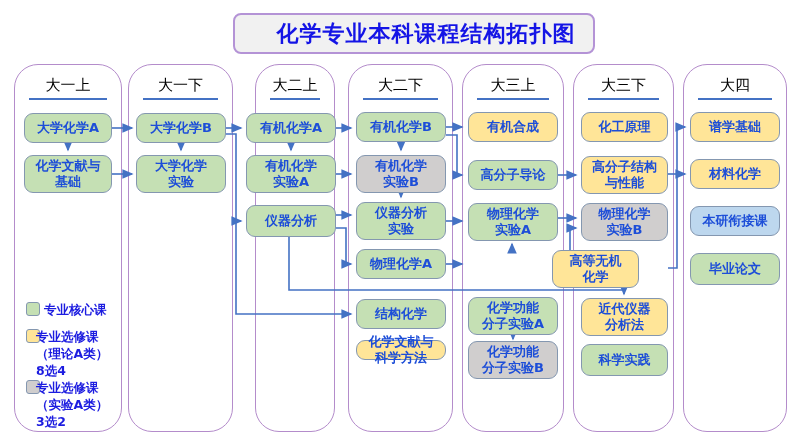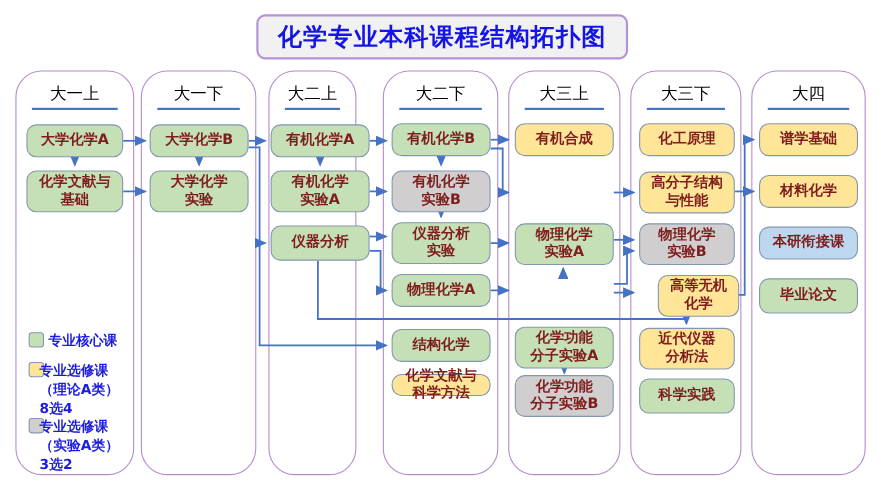--- a/index.html
+++ b/index.html
@@ -1,29 +1,29 @@
 <!DOCTYPE html>
 <html><head>
 <meta charset="utf-8">
 <style>
   html,body{margin:0;padding:0;background:#fff;}
   .stage{position:relative;width:798px;height:447px;background:#fff;overflow:hidden;
          font-family:"DejaVu Sans",sans-serif;}
   .title-box{position:absolute;left:233px;top:13px;width:334px;height:37px;
              background:#f1f1f1;border:2px solid #b493d6;border-radius:8px;
              display:flex;align-items:center;justify-content:center;
-             font-size:22px;font-weight:bold;color:#1414e6;letter-spacing:1px;}
+             font-size:22px;font-weight:bold;color:#1414e6;letter-spacing:1px;padding-left:24px;}
   .lane{position:absolute;top:64px;height:368px;background:#fff;
         border:1.5px solid #b48ccb;border-radius:24px;box-sizing:border-box;}
   .lane-header{position:absolute;top:11px;left:0;width:100%;text-align:center;
                font-size:15px;color:#000;}
   .lane-underline{position:absolute;top:33px;left:14px;right:14px;height:2px;background:#4472c4;}
   .course{position:absolute;border:1.6px solid #8497b0;border-radius:9px;box-sizing:border-box;
           display:flex;align-items:center;justify-content:center;text-align:center;
-          font-weight:bold;color:#7f1d1d;font-size:13px;line-height:16px;white-space:pre-line;}
+          font-weight:bold;color:#1d4ed8;font-size:13px;line-height:16px;white-space:pre-line;}
   .core{background:#c5e0b4;}
   .theory{background:#ffe598;text-align:center;}
   .lab{background:#d0cece;}
   .bridge{background:#bdd7ee;}
   .legend-swatch{position:absolute;width:14px;height:14px;border:1.5px solid #8497b0;
                  border-radius:3px;box-sizing:border-box;}
   .legend-label{position:absolute;font-weight:bold;color:#1c1ce0;font-size:12.5px;
                 line-height:17px;white-space:pre-line;}
   .legend-label.multi{width:88px;text-align:left;}
   svg.flows{position:absolute;left:0;top:0;pointer-events:none;}
@@ -36,21 +36,21 @@
   <div class="title-box">化学专业本科课程结构拓扑图</div>
 
   <div class="lane" style="left:14px;width:108px">
     <div class="lane-header">大一上</div>
     <div class="lane-underline"></div>
   </div>
   <div class="lane" style="left:128px;width:105px">
     <div class="lane-header">大一下</div>
     <div class="lane-underline"></div>
   </div>
-  <div class="lane" style="left:244px;width:80px">
+  <div class="lane" style="left:255px;width:80px">
     <div class="lane-header">大二上</div>
     <div class="lane-underline"></div>
   </div>
   <div class="lane" style="left:348px;width:105px">
     <div class="lane-header">大二下</div>
     <div class="lane-underline"></div>
   </div>
   <div class="lane" style="left:462px;width:102px">
     <div class="lane-header">大三上</div>
     <div class="lane-underline"></div>
@@ -118,33 +118,34 @@
   <div class="course lab" style="left:356px;top:155px;width:90px;height:38px">有机化学
 实验B</div>
   <div class="course core" style="left:356px;top:202px;width:90px;height:38px">仪器分析
 实验</div>
   <div class="course core" style="left:356px;top:249px;width:90px;height:30px">物理化学A</div>
   <div class="course core" style="left:356px;top:299px;width:90px;height:30px">结构化学</div>
   <div class="course theory" style="left:356px;top:340px;width:90px;height:20px">化学文献与
 科学方法</div>
 
   <div class="course theory" style="left:468px;top:112px;width:90px;height:30px">有机合成</div>
+  <div class="course core" style="left:468px;top:160px;width:90px;height:30px">高分子导论</div>
   <div class="course core" style="left:468px;top:203px;width:90px;height:38px">物理化学
 实验A</div>
   <div class="course core" style="left:468px;top:297px;width:90px;height:38px">化学功能
 分子实验A</div>
   <div class="course lab" style="left:468px;top:341px;width:90px;height:38px">化学功能
 分子实验B</div>
 
   <div class="course theory" style="left:581px;top:112px;width:87px;height:30px">化工原理</div>
   <div class="course theory" style="left:581px;top:156px;width:87px;height:38px">高分子结构
 与性能</div>
   <div class="course lab" style="left:581px;top:203px;width:87px;height:38px">物理化学
 实验B</div>
-  <div class="course theory" style="left:598px;top:250px;width:74px;height:38px">高等无机
+  <div class="course theory" style="left:552px;top:250px;width:87px;height:38px">高等无机
 化学</div>
   <div class="course theory" style="left:581px;top:298px;width:87px;height:38px">近代仪器
 分析法</div>
   <div class="course core" style="left:581px;top:344px;width:87px;height:32px">科学实践</div>
 
   <div class="course theory" style="left:690px;top:112px;width:90px;height:30px">谱学基础</div>
   <div class="course theory" style="left:690px;top:159px;width:90px;height:30px">材料化学</div>
   <div class="course bridge" style="left:690px;top:206px;width:90px;height:30px">本研衔接课</div>
   <div class="course core" style="left:690px;top:253px;width:90px;height:32px">毕业论文</div>
 

